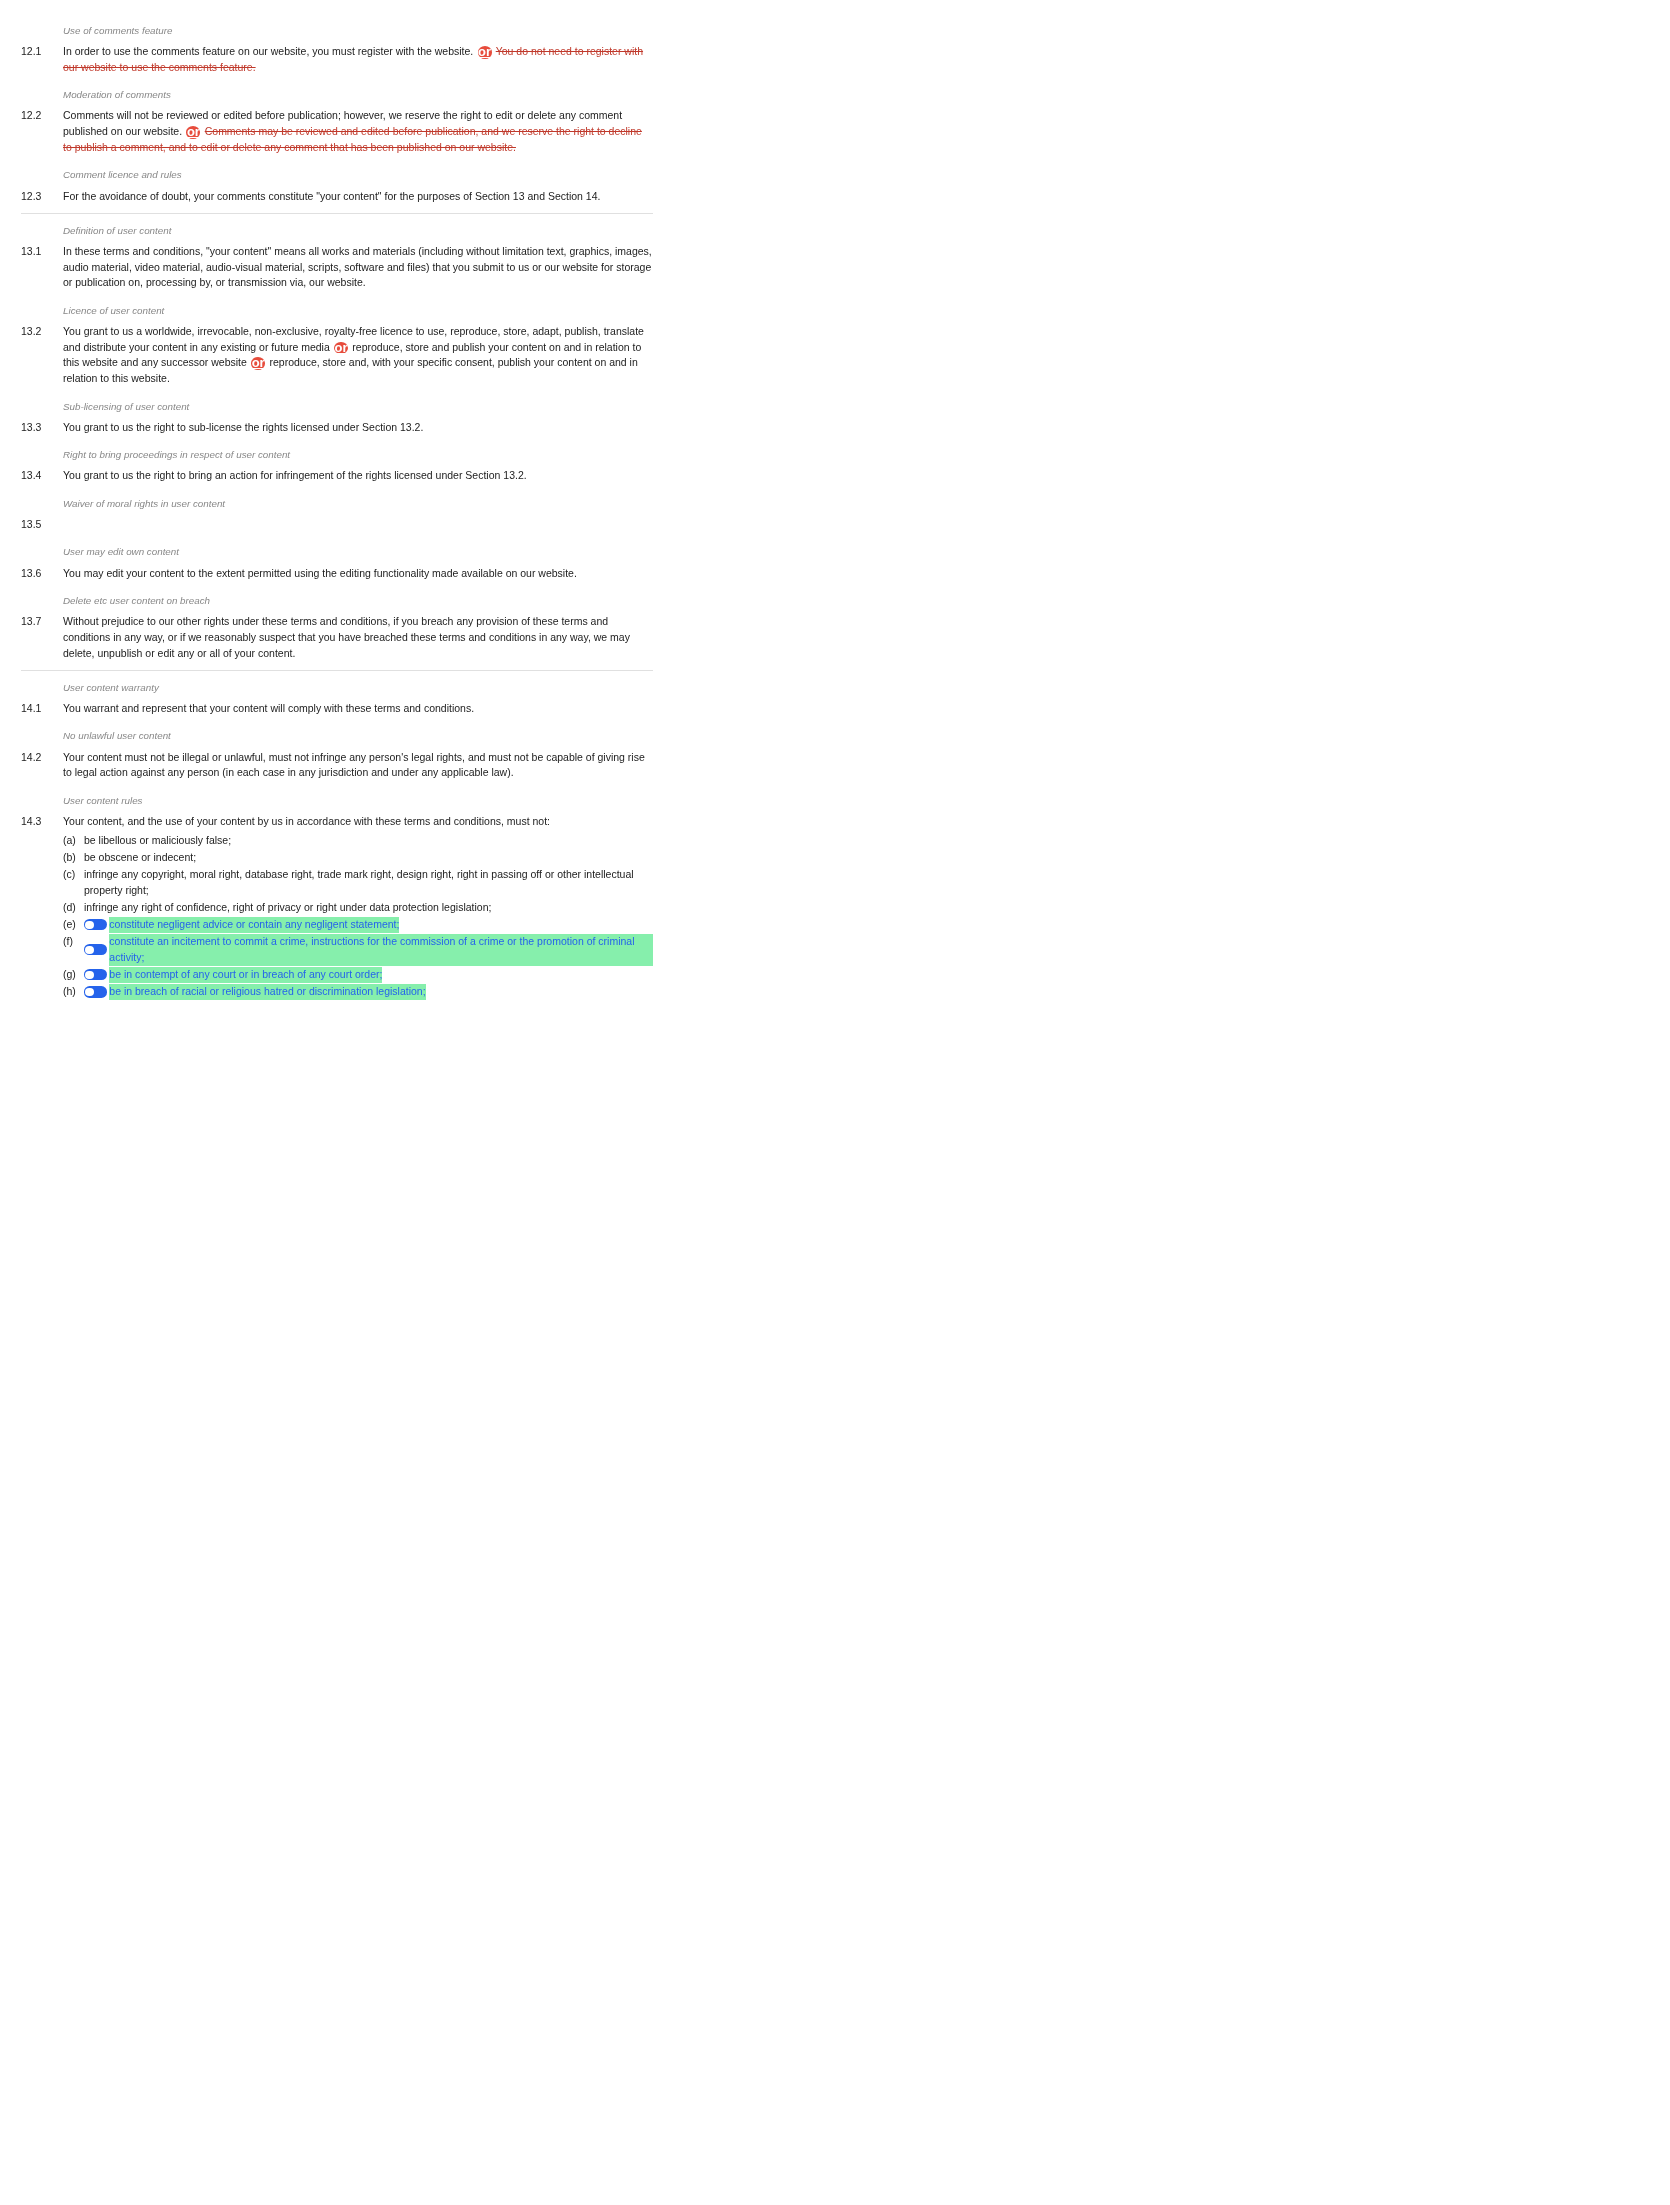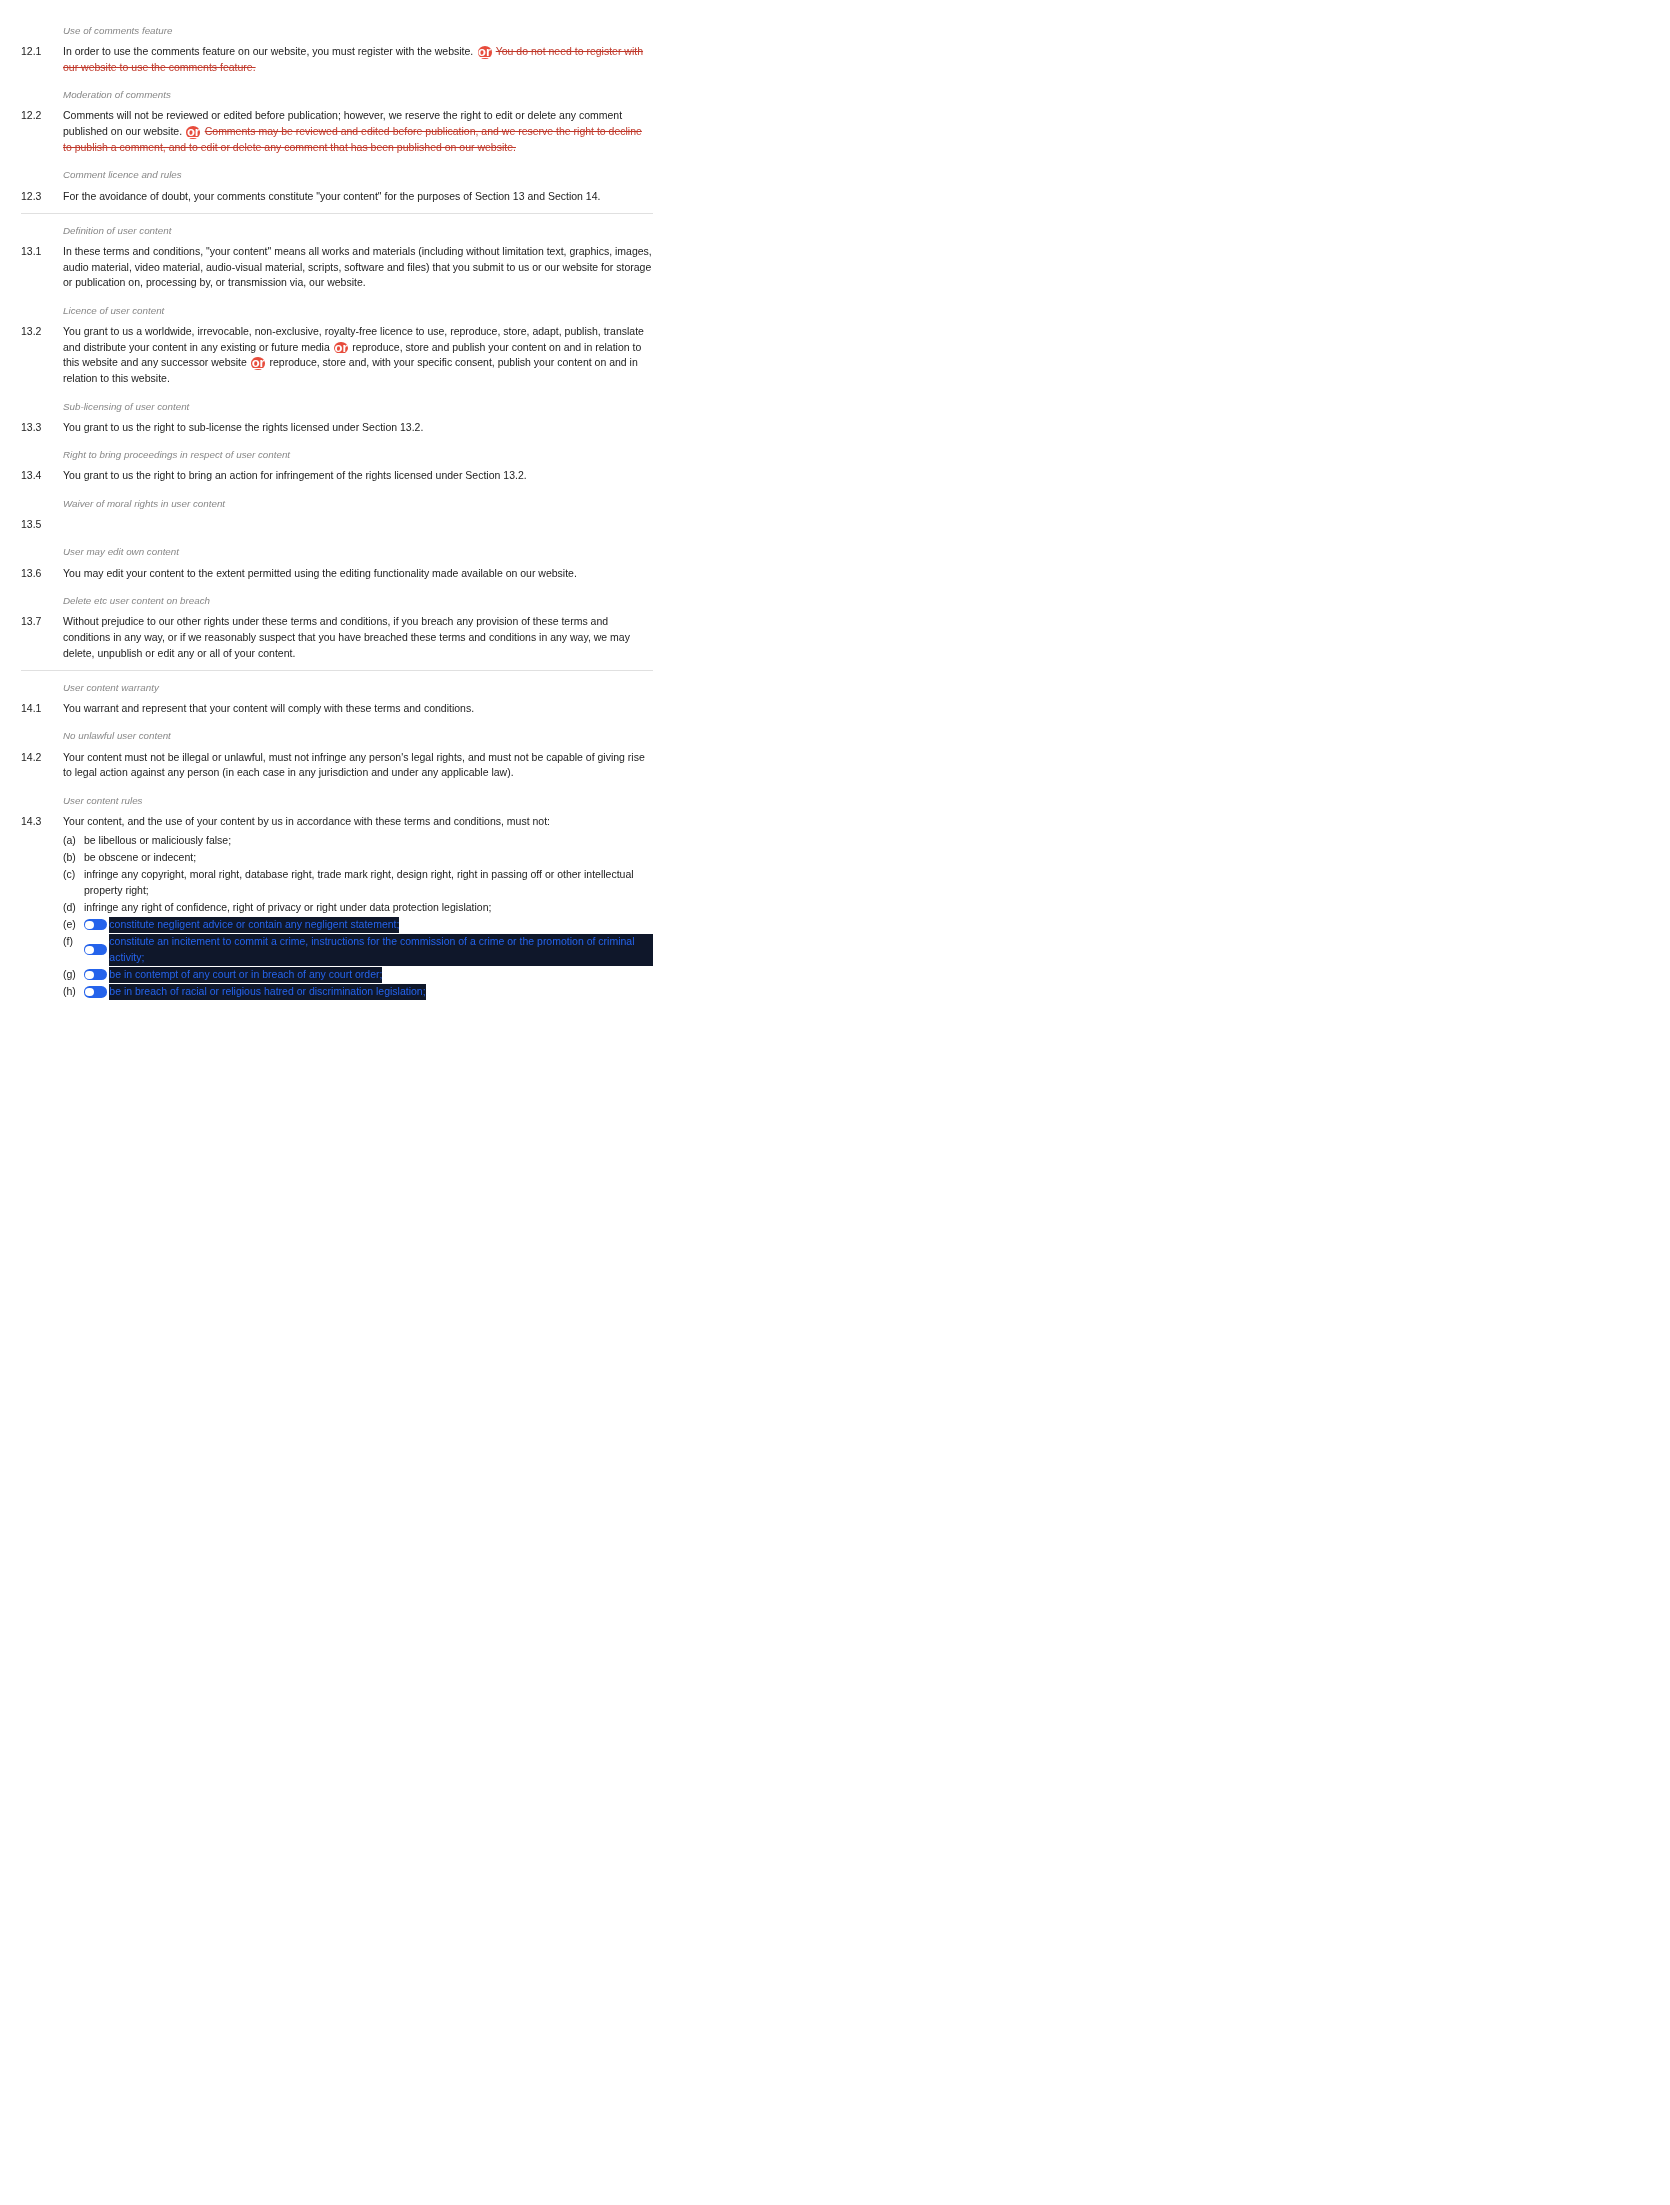--- a/index.html
+++ b/index.html
@@ -38,21 +38,21 @@
       font-style: italic;
       font-size: 9.8px;
       margin: 9.8px 0 2.8px 42px;
     }
     .highlight-red {
       color: #c0392b;
       text-decoration: line-through;
     }
     .highlight-blue {
       color: #2563eb;
-      background: #0f172a;
+      background: #86efac;
     }
     .or-badge {
       display: inline-block;
       background: #e74c3c;
       color: #fff;
       border-radius: 50%;
       width: 14px;
       height: 12.6px;
       font-size: 13px;
       font-weight: bold;

